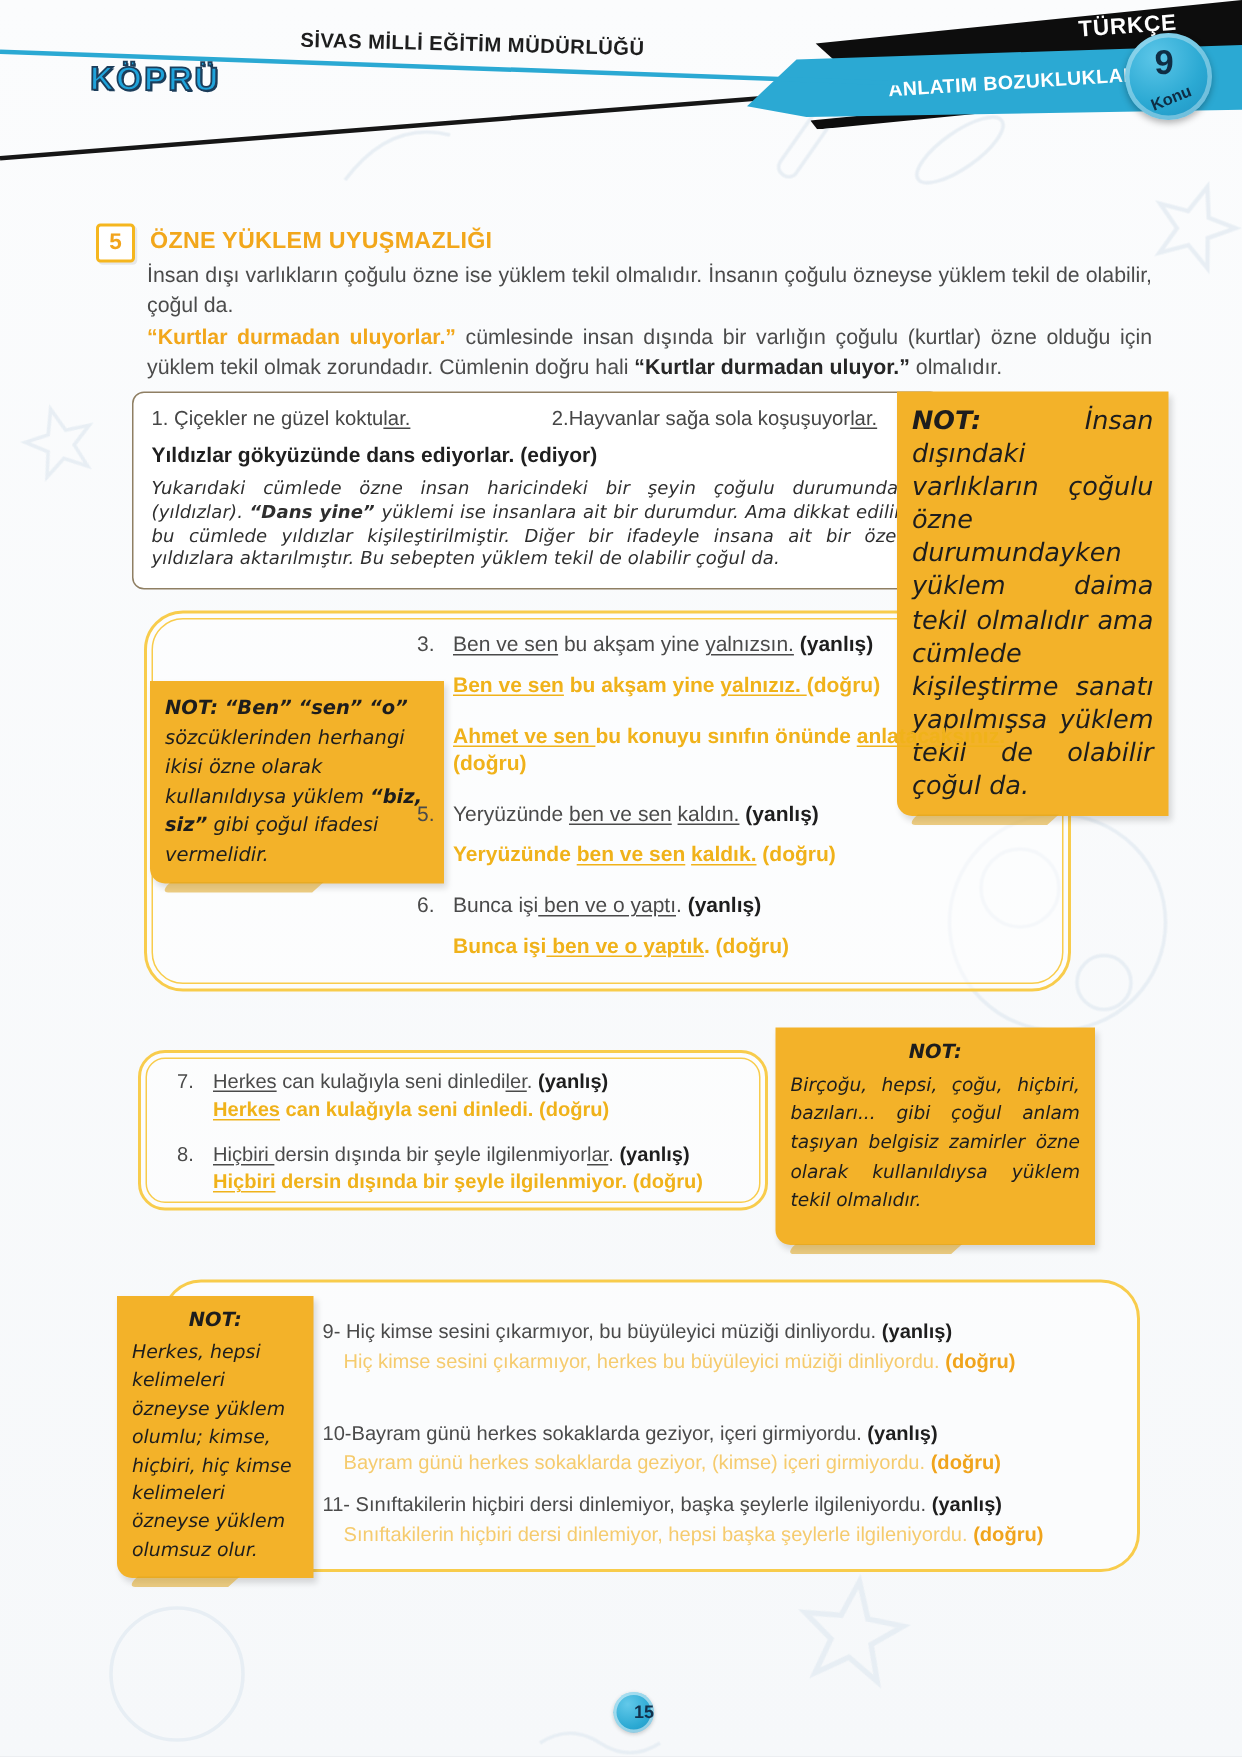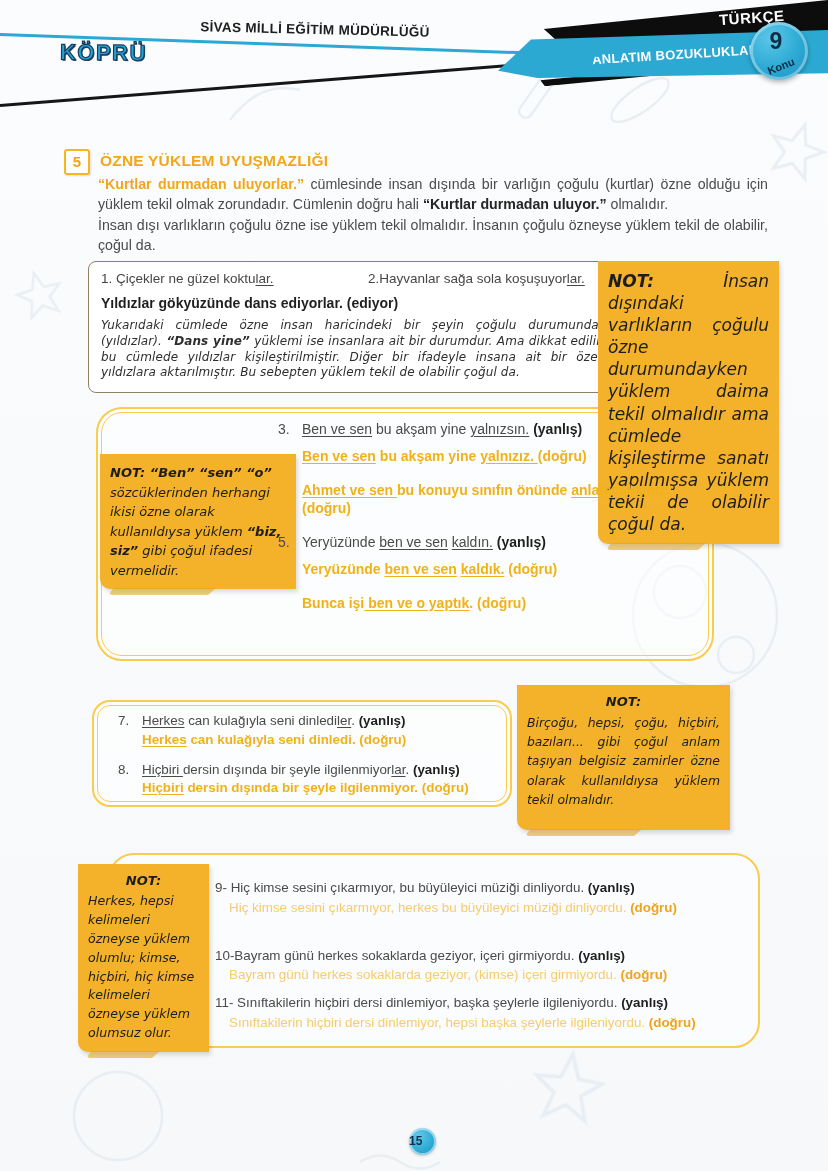--- a/index.html
+++ b/index.html
@@ -105,21 +105,21 @@
   .list-d{ left:215px; top:880px; width:540px; }
   .list-d .ex-line{ font-size:13.4px; line-height:1.18; margin-bottom:4px;}
   .list-d .ex-item-0{ margin-bottom:32px; }
   .list-d .ex-item-1{ margin-bottom:12px; }
   .line-pale{ margin-left:14px; color:#F5CB6E; font-weight:400; }
   .line-pale .seg-b{ color:#F0A41C; font-weight:700; }
   
   .page-circle{ position:absolute; left:409px; top:1128px; width:27px; height:27px;
     border-radius:50%; background:radial-gradient(circle at 35% 30%, #63c9ea, #2BA9D3 60%, #1D8FC0);
     box-shadow:inset 0 0 0 2px rgba(255,255,255,.5), 0 1px 3px rgba(0,0,0,.2);
-    text-align:left; z-index:3;}
+    text-align:right; z-index:3;}
   .page-circle span{ font-size:12px; font-weight:800; color:#12304b; line-height:27px;}
 </style>
 </head>
 <body>
 
 <div class="page">
 
   <svg class="doodles" width="828" height="1171" viewBox="0 0 828 1171">
     <g fill="none" stroke="#E6EDF3" stroke-width="2.4" opacity="0.9">
       <circle cx="705" cy="615" r="72"></circle>
@@ -151,22 +151,22 @@
 
   <div class="badge">
     <div class="badge-num">9</div>
     <div class="badge-label">Konu</div>
   </div>
 
   <div class="sec-num">5</div>
   <div class="sec-title">ÖZNE YÜKLEM UYUŞMAZLIĞI</div>
 
   <div class="intro">
+    <p>İnsan dışı varlıkların çoğulu özne ise yüklem tekil olmalıdır. İnsanın çoğulu özneyse yüklem tekil de olabilir, çoğul da.</p>
     <p><span class="seg-y">“Kurtlar durmadan uluyorlar.”</span><span> cümlesinde insan dışında bir varlığın çoğulu (kurtlar) özne olduğu için yüklem tekil olmak zorundadır. Cümlenin doğru hali </span><span class="seg-b">“Kurtlar durmadan uluyor.”</span><span> olmalıdır.</span></p>
-    <p>İnsan dışı varlıkların çoğulu özne ise yüklem tekil olmalıdır. İnsanın çoğulu özneyse yüklem tekil de olabilir, çoğul da.</p>
   </div>
 
   <div class="box-a">
     <div class="row">
       <span class="c1"><span>1. Çiçekler ne güzel koktu</span><span class="seg-u">lar.</span></span>
       <span class="c2"><span>2.Hayvanlar sağa sola koşuşuyor</span><span class="seg-u">lar.</span></span>
     </div>
     <div class="bold-line">Yıldızlar gökyüzünde dans ediyorlar. (ediyor)</div>
     <div class="expl hand"><span>Yukarıdaki cümlede özne insan haricindeki bir şeyin çoğulu durumundadır (yıldızlar). </span><span class="seg-b">“Dans yine”</span><span> yüklemi ise insanlara ait bir durumdur. Ama dikkat edilirse bu cümlede yıldızlar kişileştirilmiştir. Diğer bir ifadeyle insana ait bir özellik yıldızlara aktarılmıştır. Bu sebepten yüklem tekil de olabilir çoğul da.</span></div>
   </div>
@@ -183,20 +183,21 @@
       <div class="ex-line line-right"><span class="seg-u">Ben ve sen</span><span> bu akşam yine </span><span class="seg-u">yalnızız. </span><span> </span><span>(doğru)</span></div>
     </div>
     <div class="ex-item">
       <div class="ex-line line-right"><span class="seg-u">Ahmet ve sen </span><span>bu konuyu sınıfın önünde </span><span class="seg-u">anlatacaksınız.</span><span> </span><span>(doğru)</span></div>
     </div>
     <div class="ex-item">
       <div class="ex-line line-wrong"><span class="ex-num">5.</span><span><span>Yeryüzünde </span><span class="seg-u">ben ve sen</span><span> </span><span class="seg-u">kaldın.</span><span>  </span><span class="seg-b">(yanlış)</span></span></div>
       <div class="ex-line line-right"><span>Yeryüzünde </span><span class="seg-u">ben ve sen</span><span> </span><span class="seg-u">kaldık.</span><span>  </span><span>(doğru)</span></div>
     </div>
     <div class="ex-item">
+      <div class="ex-line line-wrong"><span class="ex-num">6.</span><span><span>Bunca işi</span><span class="seg-u"> ben ve o yaptı</span><span>. </span><span class="seg-b">(yanlış)</span></span></div>
       <div class="ex-line line-right"><span>Bunca işi</span><span class="seg-u"> ben ve o yaptık</span><span>. </span><span>(doğru)</span></div>
     </div>
   </div>
 
   <div class="rbox dbl box-c"></div>
 
   <div class="ex-list list-c">
     <div class="ex-item">
       <div class="ex-line line-wrong"><span class="ex-num">7.</span><span><span class="seg-u">Herkes</span><span> can kulağıyla seni dinledi</span><span class="seg-u">ler</span><span>. </span><span class="seg-b">(yanlış)</span></span></div>
       <div class="ex-line line-right"><span class="seg-u">Herkes</span><span> can kulağıyla seni dinledi. (doğru)</span></div>

